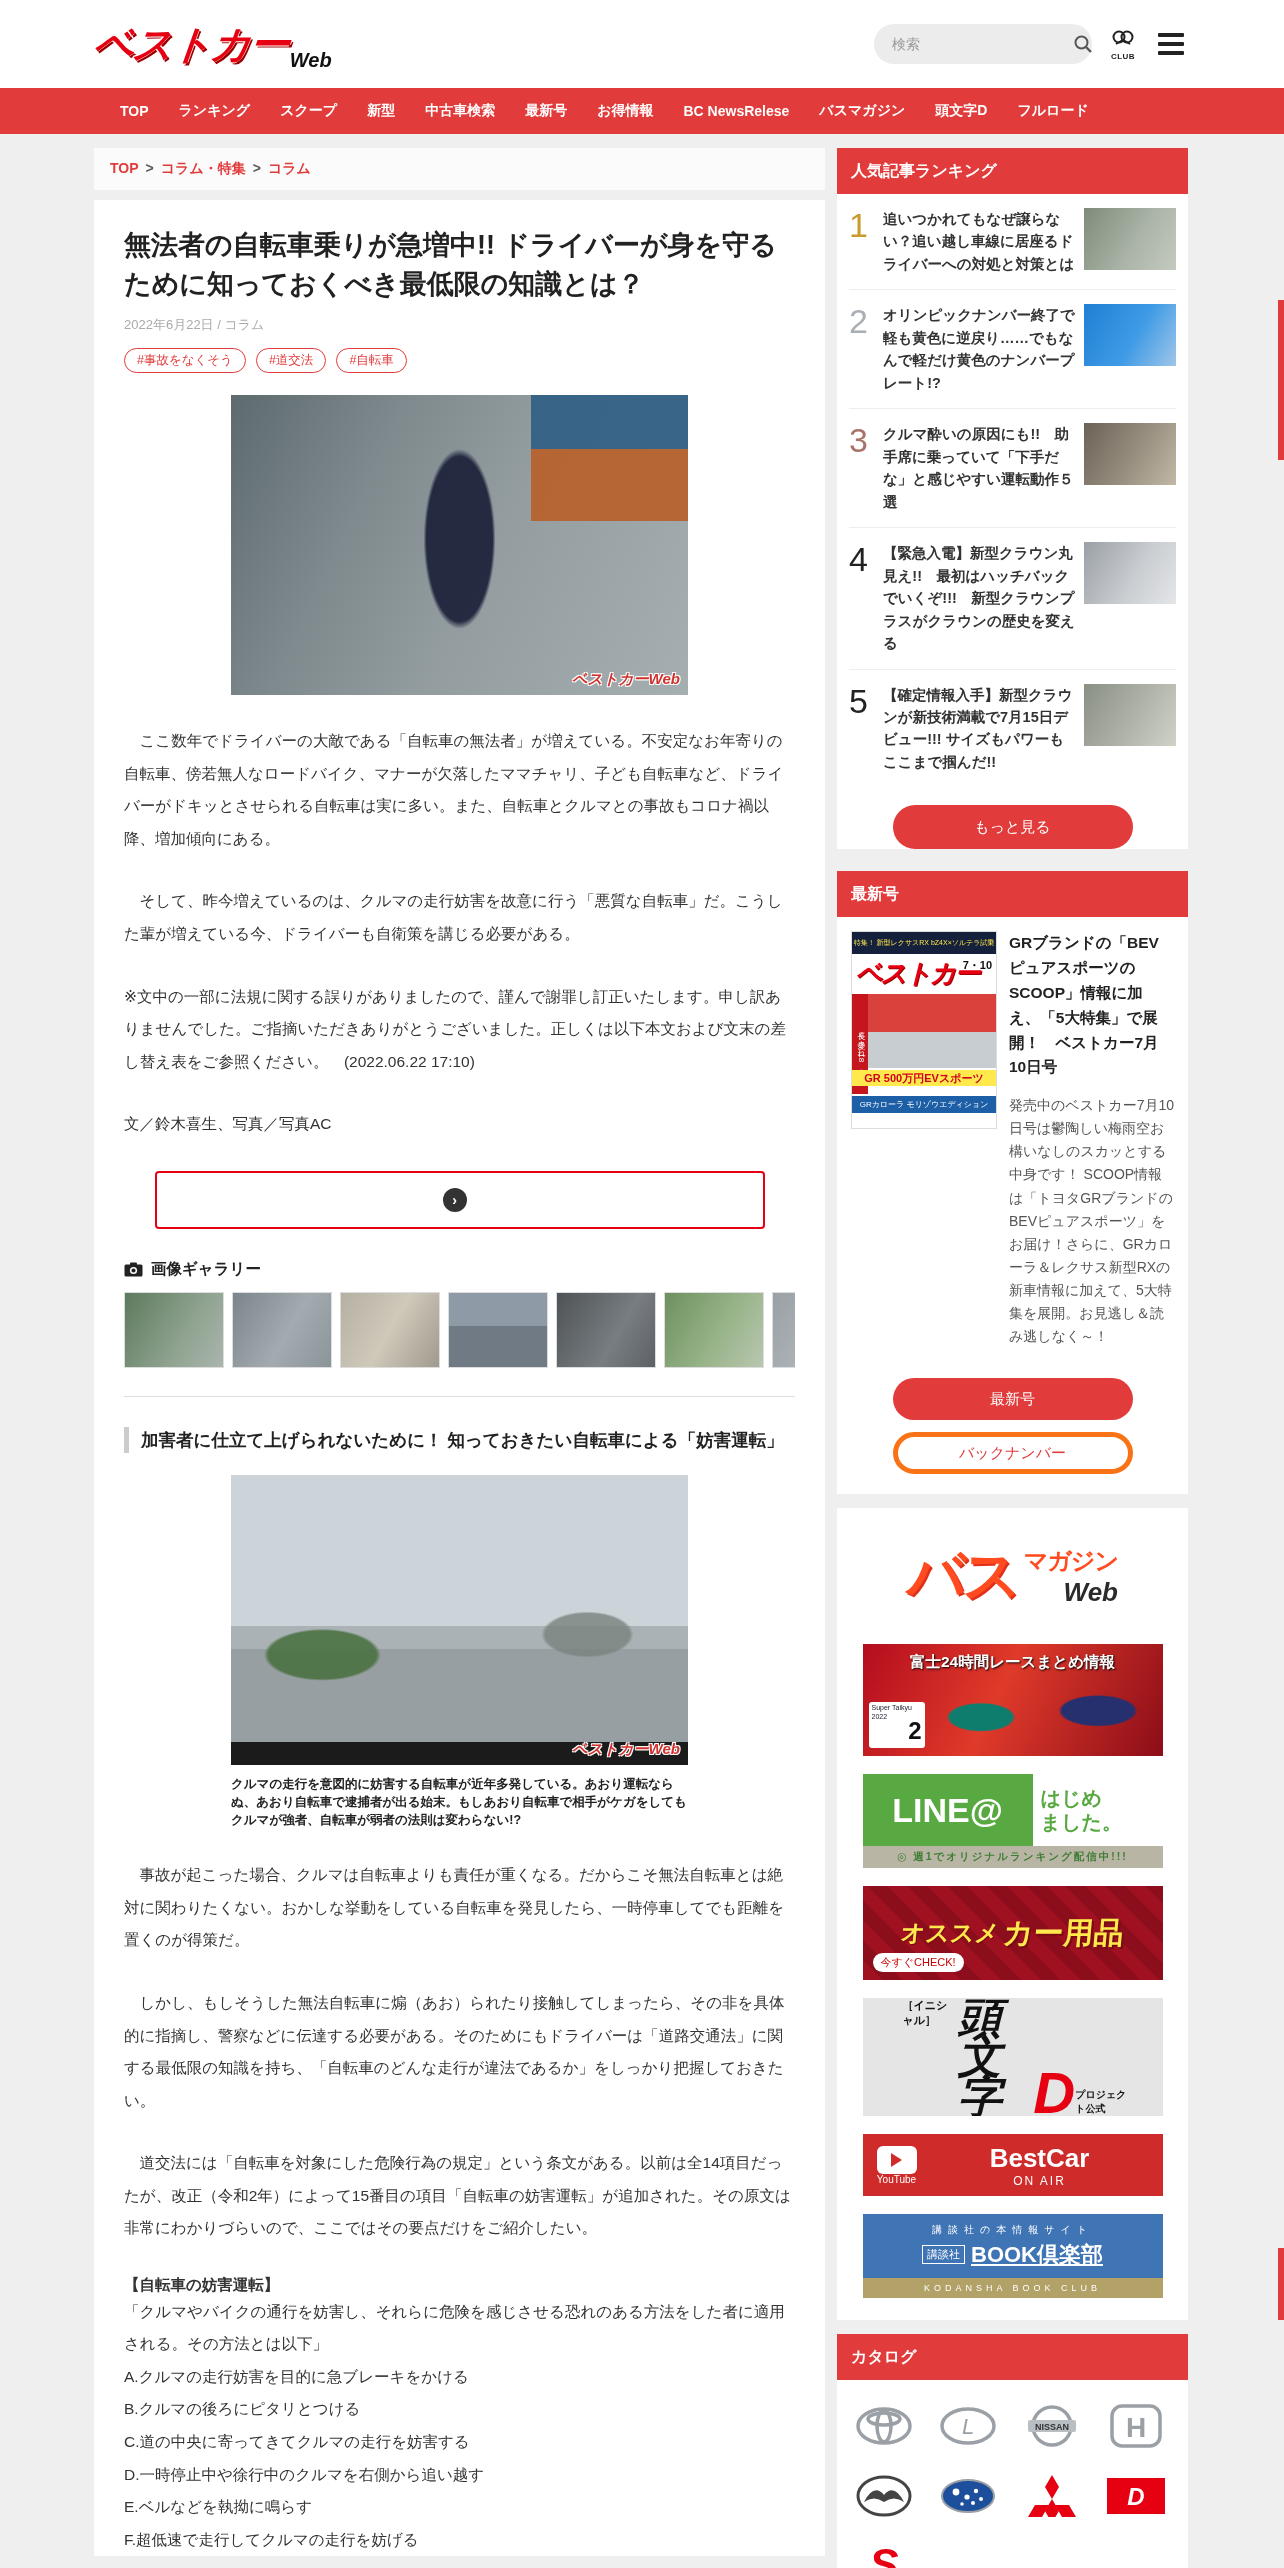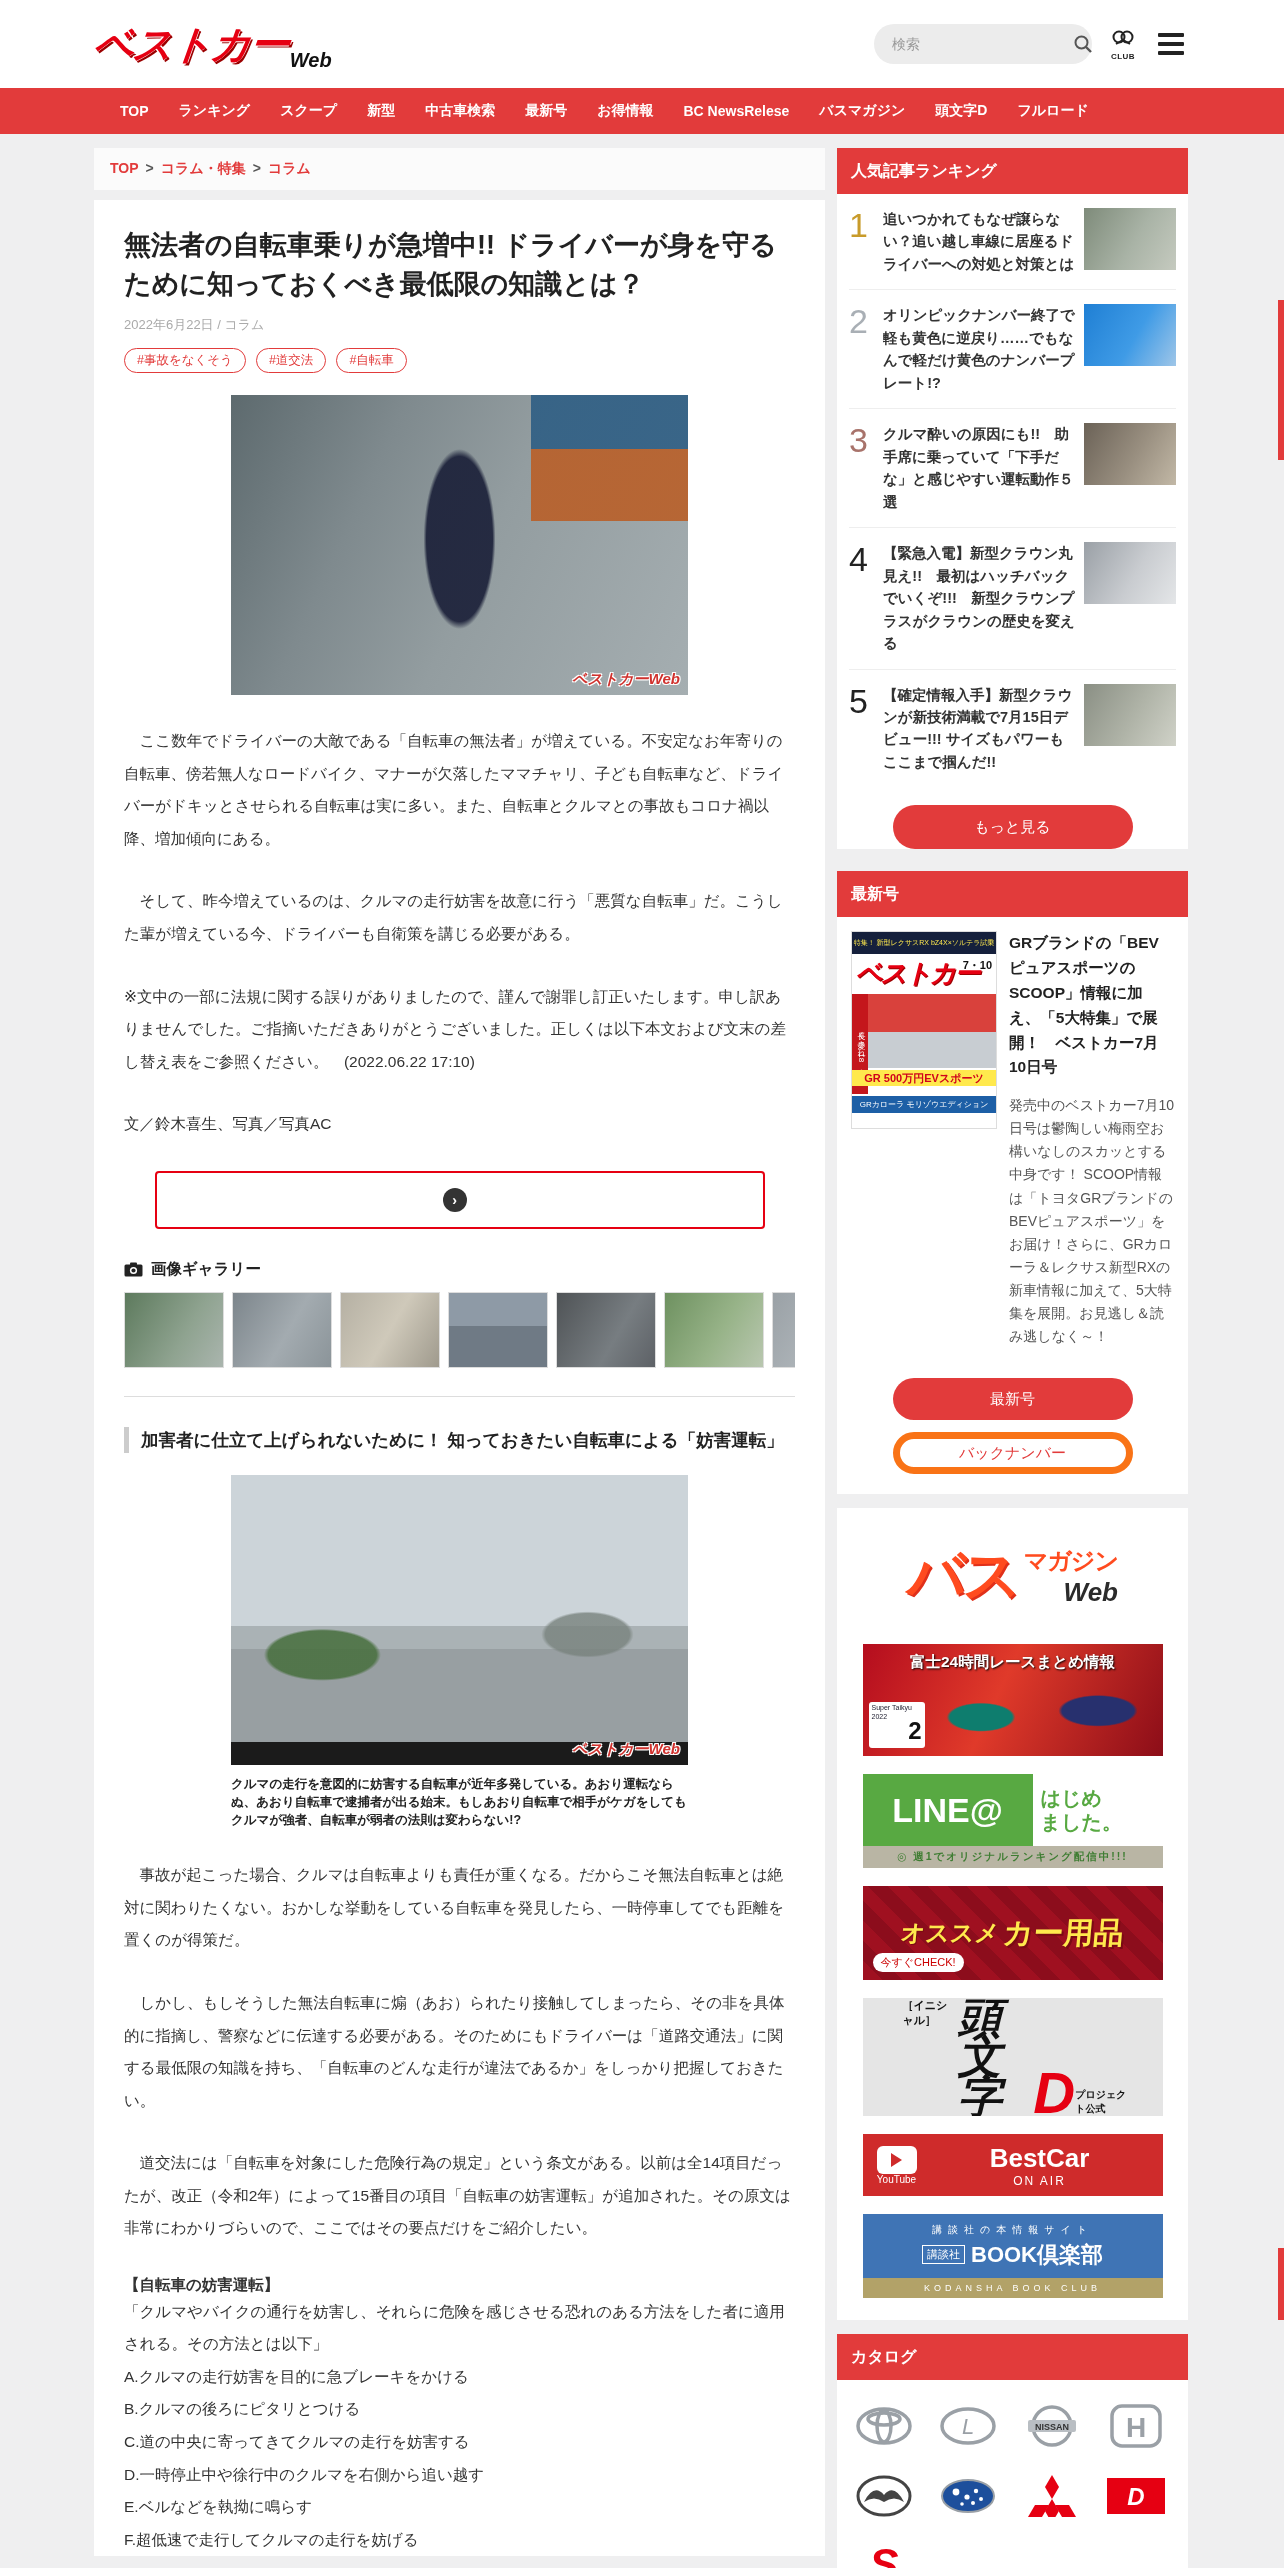--- a/index.html
+++ b/index.html
@@ -111,21 +111,21 @@
     background:linear-gradient(180deg,#d9413c 0 52%,#c8cdd2 52% 100%); }
   .cover-band { position:absolute; top:138px; left:0; right:0; height:16px; background:#ffe94d; color:#d0021b; font-size:11px; font-weight:bold; display:flex; align-items:center; justify-content:center; white-space:nowrap; }
   .cover-sub { position:absolute; top:164px; left:0; right:0; height:17px; background:#1d5fa6; color:#fff; font-size:8px; display:flex; align-items:center; justify-content:center; white-space:nowrap; }
   .cover-spine { position:absolute; top:62px; left:0; width:16px; height:100px; background:#c4161c; color:#fff; font-size:8px; writing-mode:vertical-rl; display:flex; align-items:center; justify-content:center; }
   .latest-text { flex:1; }
   .latest-title { font-size:15.5px; font-weight:bold; line-height:1.6; color:#222; cursor:pointer; }
   .latest-desc { margin-top:14px; font-size:14px; line-height:1.65; color:#555; }
   .latest-btns { padding:4px 0 20px; }
   .pill { display:block; margin:12px auto 0; width:240px; height:42px; border-radius:21px; font-size:15px; font-family:inherit; cursor:pointer; }
   .pill-red { background:#e23b3b; color:#fff; border:none; }
-  .pill-outline { background:#fff; color:#e23b3b; border:7px solid #f97316; }
+  .pill-outline { background:#fff; color:#e23b3b; border:5px solid #f97316; }
 
   .ads-panel { background:#fff; padding:18px 0 22px; margin-bottom:14px; display:flex; flex-direction:column; align-items:center; gap:18px; }
   .banner { width:300px; cursor:pointer; position:relative; overflow:hidden; }
   .bus-banner { height:100px; background:#fff; display:flex; align-items:center; justify-content:center; gap:6px; }
   .bus-t1 { font-size:58px; font-weight:bold; color:#ff4b1f; text-shadow:-2px -2px 0 #fff,2px 2px 0 #e0301a; letter-spacing:-4px; }
   .bus-right { display:flex; flex-direction:column; align-items:flex-end; }
   .bus-t2 { font-size:24px; font-weight:bold; color:#ff4b1f; letter-spacing:-1px; }
   .bus-t3 { font-size:26px; font-weight:bold; font-style:italic; color:#2b2b2b; }
   .fuji-banner { height:112px; background:linear-gradient(115deg,#b40d1e 0%,#e03a2a 45%,#8c0d18 100%); }
   .fuji-title { position:absolute; top:8px; left:0; right:0; text-align:center; color:#fff; font-size:15.5px; font-weight:bold; text-shadow:1px 1px 2px #000; white-space:nowrap; }
@@ -154,21 +154,21 @@
   .yt-play { width:40px; height:28px; background:#fff; border-radius:6px; display:flex; align-items:center; justify-content:center; }
   .yt-play span { width:0; height:0; border-left:11px solid #cf2b2b; border-top:7px solid transparent; border-bottom:7px solid transparent; }
   .yt-text { flex:1; text-align:center; color:#fff; }
   .yt-t1 { font-size:26px; font-weight:bold; }
   .yt-t2 { font-size:12px; letter-spacing:2px; }
   .book-banner { height:84px; }
   .book-main { height:64px; background:#3f74b5; color:#fff; display:flex; flex-direction:column; align-items:center; justify-content:center; }
   .book-top { font-size:10px; letter-spacing:6px; white-space:nowrap; }
   .book-row { display:flex; align-items:center; gap:6px; margin-top:3px; }
   .book-pub { font-size:11px; border:1px solid #fff; padding:1px 4px; }
-  .book-t1 { font-size:22px; font-weight:bold; }
+  .book-t1 { font-size:22px; font-weight:bold;text-decoration:underline; }
   .book-strip { height:20px; background:#b2a268; color:#fff; font-size:9px; letter-spacing:4px; display:flex; align-items:center; justify-content:center; white-space:nowrap; }
 
   .catalog-panel { background:#fff; }
   .logo-grid { padding:22px 18px 30px; display:flex; flex-wrap:wrap; gap:22px 26px; }
   .brand { width:58px; height:48px; display:flex; align-items:center; justify-content:center; cursor:pointer; }
 
   
   .side-tab { position:absolute; right:0; width:6px; background:#e23b3b; }
   .tab1 { top:300px; height:160px; }
   .tab2 { top:2248px; height:72px; }

